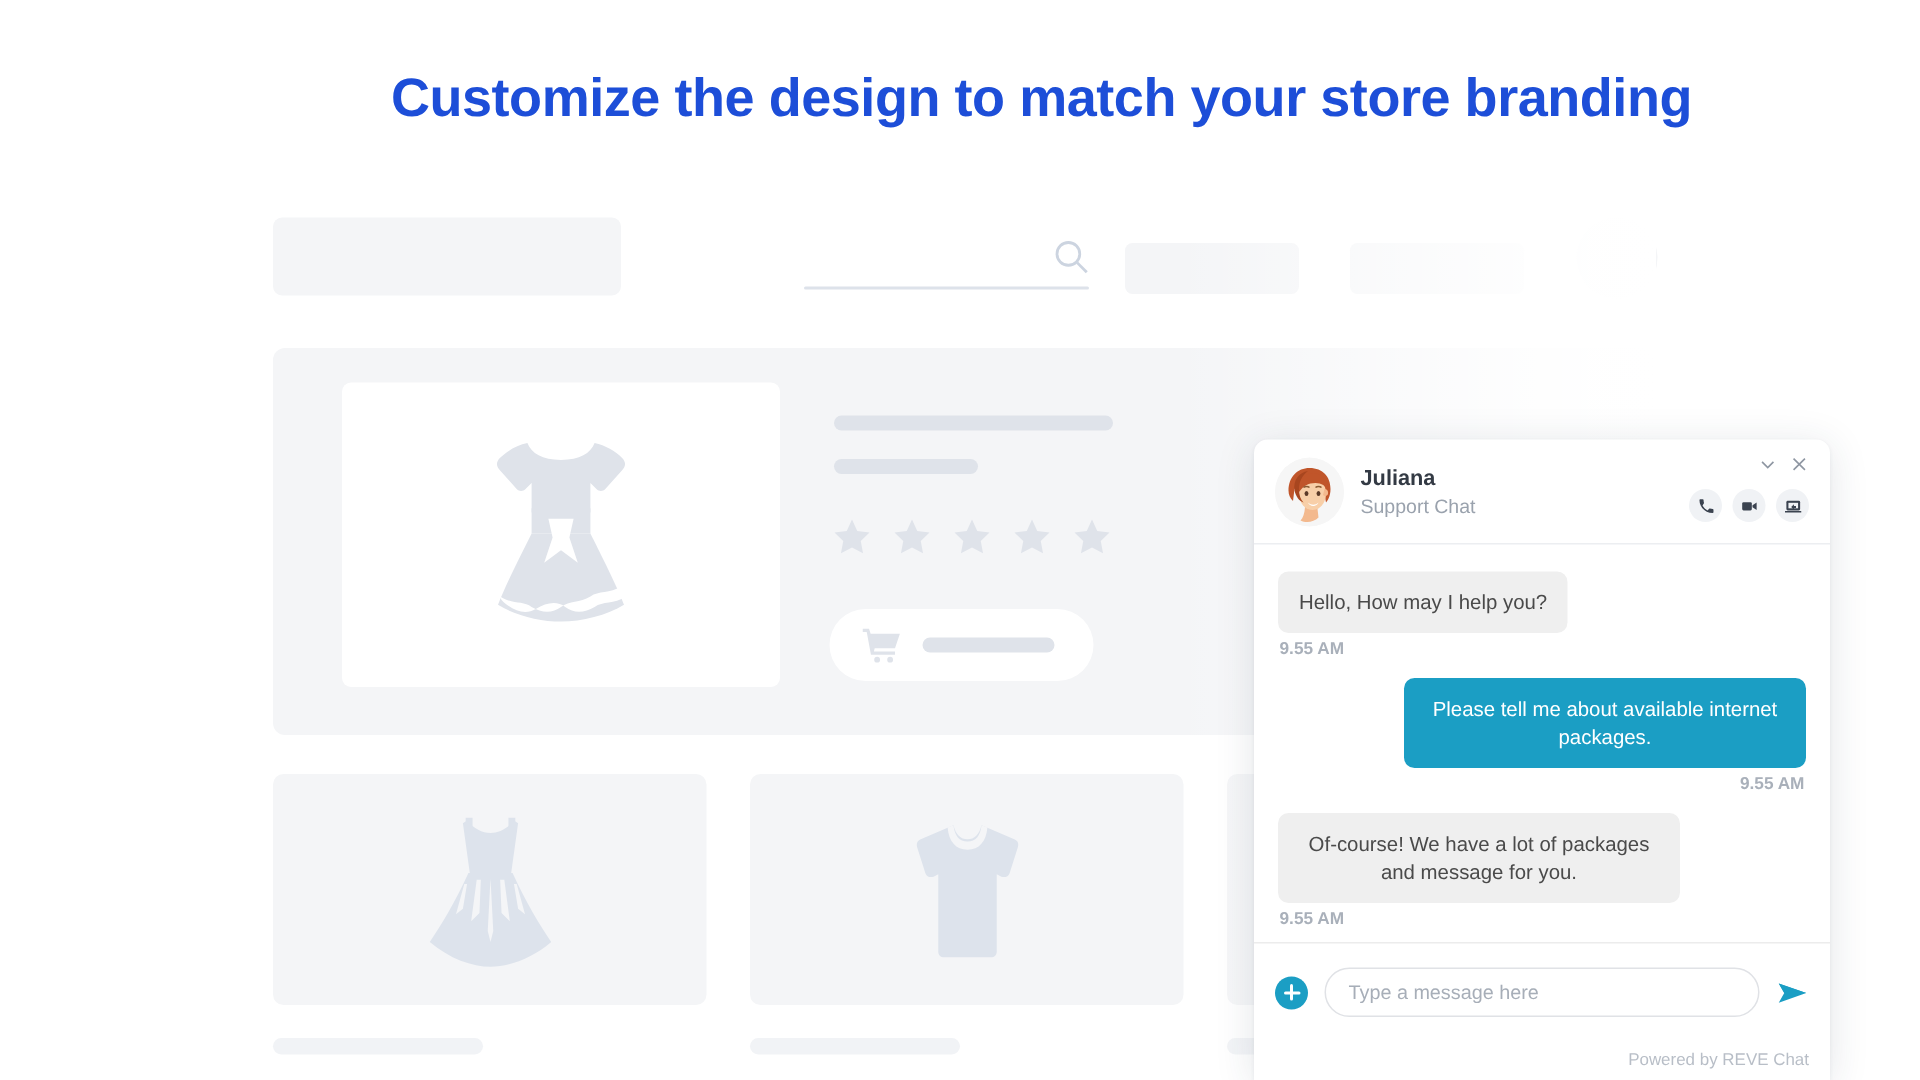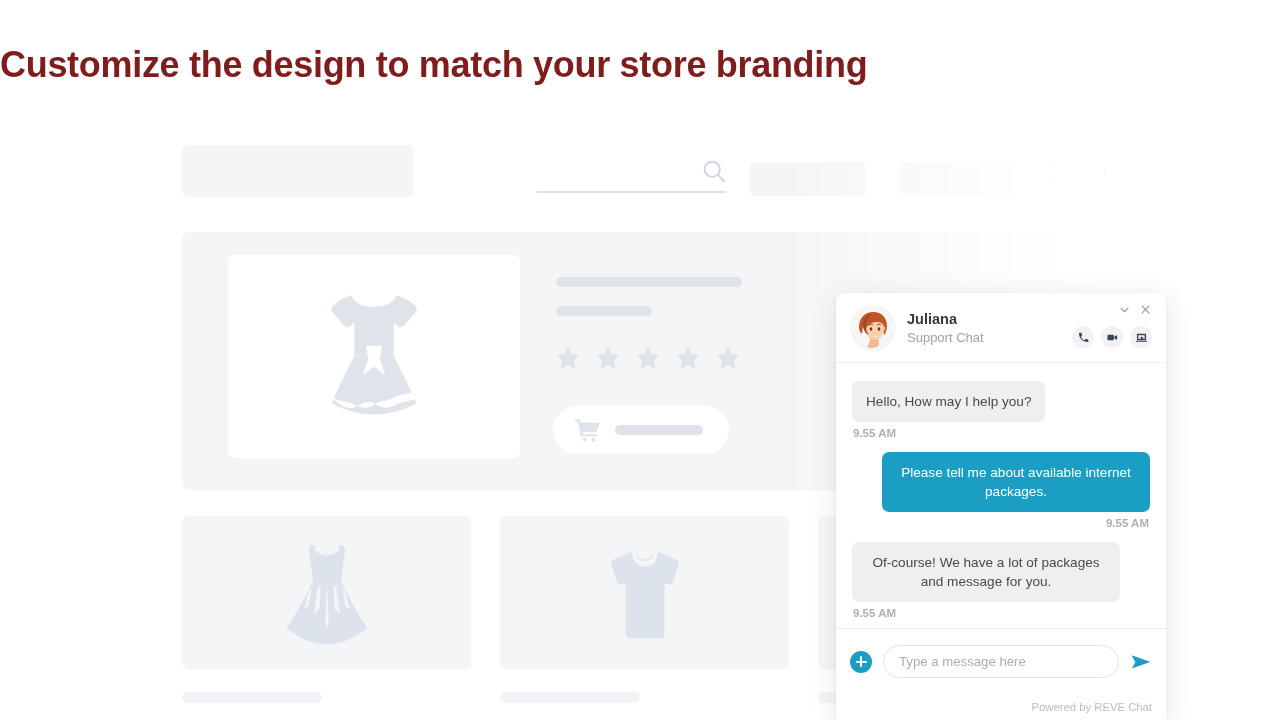--- a/index.html
+++ b/index.html
@@ -8,25 +8,25 @@
     background: #ffffff;
     font-family: "Liberation Sans", sans-serif;
     overflow: hidden;
   }
   #stage { position: relative; width: 1280px; height: 720px; background: #fff; }
 
   
   .headline {
     position: absolute;
     top: 44px; left: 0; width: 1128px;
-    text-align: left;
+    text-align: right;
     font-size: 36px;
     font-weight: bold;
     letter-spacing: -0.3px;
-    color: #7f1d1d;
+    color: #1d4ed8;
     white-space: nowrap;
   }
 
   
   .mock { position: absolute; top: 118px; left: 182px; width: 922px; height: 602px; }
 
   .mock-topbar { position: absolute; top: 27px; left: 0; width: 922px; height: 56px; }
   .logo-block { position: absolute; left: 0; top: 0; width: 232px; height: 52px; background: #f4f5f7; border-radius: 6px; }
   .search-wrap { position: absolute; left: 354px; top: 12px; width: 192px; height: 40px; }
   .search-line { position: absolute; left: 0; bottom: 4px; width: 190px; height: 2px; background: #dde2ea; border-radius: 2px; }
@@ -86,21 +86,21 @@
 
   
   .mock-fade {
     position: absolute; top: 0; left: 600px; width: 322px; height: 602px;
     background: linear-gradient(to right, rgba(255,255,255,0) 0%, rgba(255,255,255,0.55) 42%, rgba(255,255,255,0.93) 78%, #fff 100%);
     pointer-events: none;
   }
 
   
   .chat {
-    position: absolute; top: 293px; left: 836px; width: 330px; height: 427px;
+    position: absolute; top: 293px; left: 836px; width: 384px; height: 427px;
     background: #ffffff; border-radius: 9px 9px 0 0;
     box-shadow: 0 4px 26px rgba(42,52,77,0.13), 0 1px 3px rgba(42,52,77,0.07);
     overflow: hidden;
     display: flex; flex-direction: column;
   }
   .chat-header {
     position: relative; height: 70px; flex: 0 0 70px;
     border-bottom: 1px solid #eceef1;
     display: flex; align-items: center; padding: 0 14px;
   }

